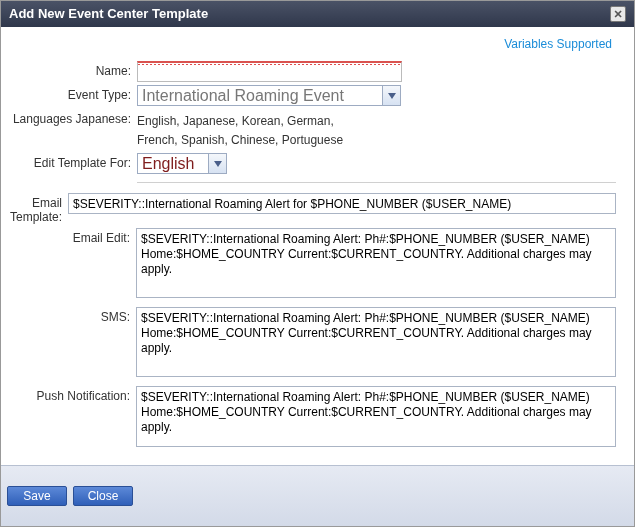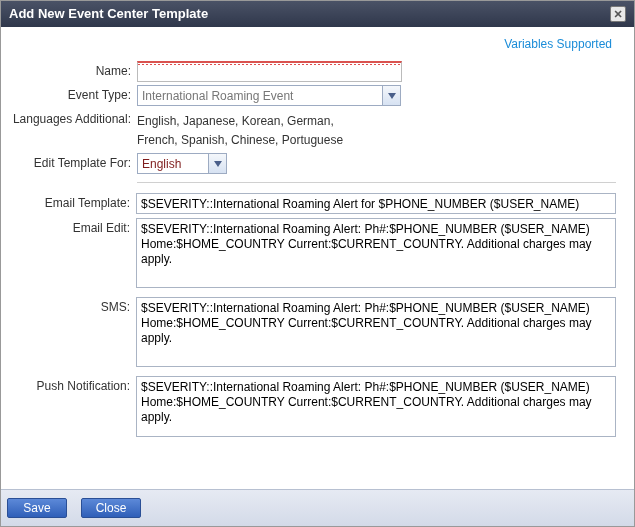--- a/index.html
+++ b/index.html
@@ -93,64 +93,64 @@
     border: 1px solid #9dabc2;
     height: 21px;
     background: #fff;
     align-items: stretch;
   }
   .combo input {
     border: none;
     outline: none;
     padding: 2px 4px;
     font-family: inherit;
-    font-size: 12px;
+    font-size: 16px;
     color: #777;
     background: #fff;
   }
   .combo .trigger {
     width: 18px;
     background: linear-gradient(to bottom,#f4f7fb,#d7e2f2);
     border-left: 1px solid #9dabc2;
     display: flex;
     align-items: center;
     justify-content: center;
     cursor: pointer;
   }
   .combo .trigger svg { width: 8px; height: 6px; }
   .lang-text { color: #333; line-height: 19px; padding-top: 3px; }
   .divider {
     border: none;
     border-top: 1px solid #d0d0d0;
     margin: 8px 0 10px 132px;
   }
   .text-input {
-    width: 480px;
+    width: 548px;
     height: 21px;
     border: 1px solid #aab4c4;
     padding: 2px 4px;
     font-family: inherit;
     font-size: 12px;
   }
   .textarea {
     width: 480px;
     height: 70px;
     border: 1px solid #aab4c4;
     padding: 3px 4px;
     font-family: inherit;
     font-size: 12px;
     resize: none;
     line-height: 15px;
   }
   .footer {
     background: linear-gradient(to bottom,#e6eaf3,#d3dae8);
     border-top: 1px solid #b7c0d1;
-    padding: 8px 6px;
-    display: flex;
-    gap: 14px;
+    padding: 20px 6px;
+    display: flex;
+    gap: 6px;
   }
   .btn {
     background: linear-gradient(to bottom,#5c89d8,#2f5fb8);
     color: #fff;
     border: 1px solid #2a4f96;
     border-radius: 2px;
     padding: 2px 0;
     font-family: inherit;
     font-size: 12px;
     cursor: pointer;
@@ -189,21 +189,21 @@
           <div class="trigger">
             <svg viewBox="0 0 8 6">
                 <polygon points="0,0 8,0 4,6" fill="#4a5f8a"></polygon>
               </svg>
           </div>
         </div>
       </div>
     </div>
 
     <div class="form-row">
-      <div class="form-label">Languages Additional:</div>
+      <div class="form-label">Languages Japanese:</div>
       <div class="form-field lang-text" style="max-width:230px">English, Japanese, Korean, German, French, Spanish, Chinese, Portuguese</div>
     </div>
 
     <div class="form-row">
       <div class="form-label">Edit Template For:</div>
       <div class="form-field">
         <div class="combo">
           <input type="text" readonly="" style="width: 70px; color: #7f1d1d;" value="English">
           <div class="trigger">
             <svg viewBox="0 0 8 6">

